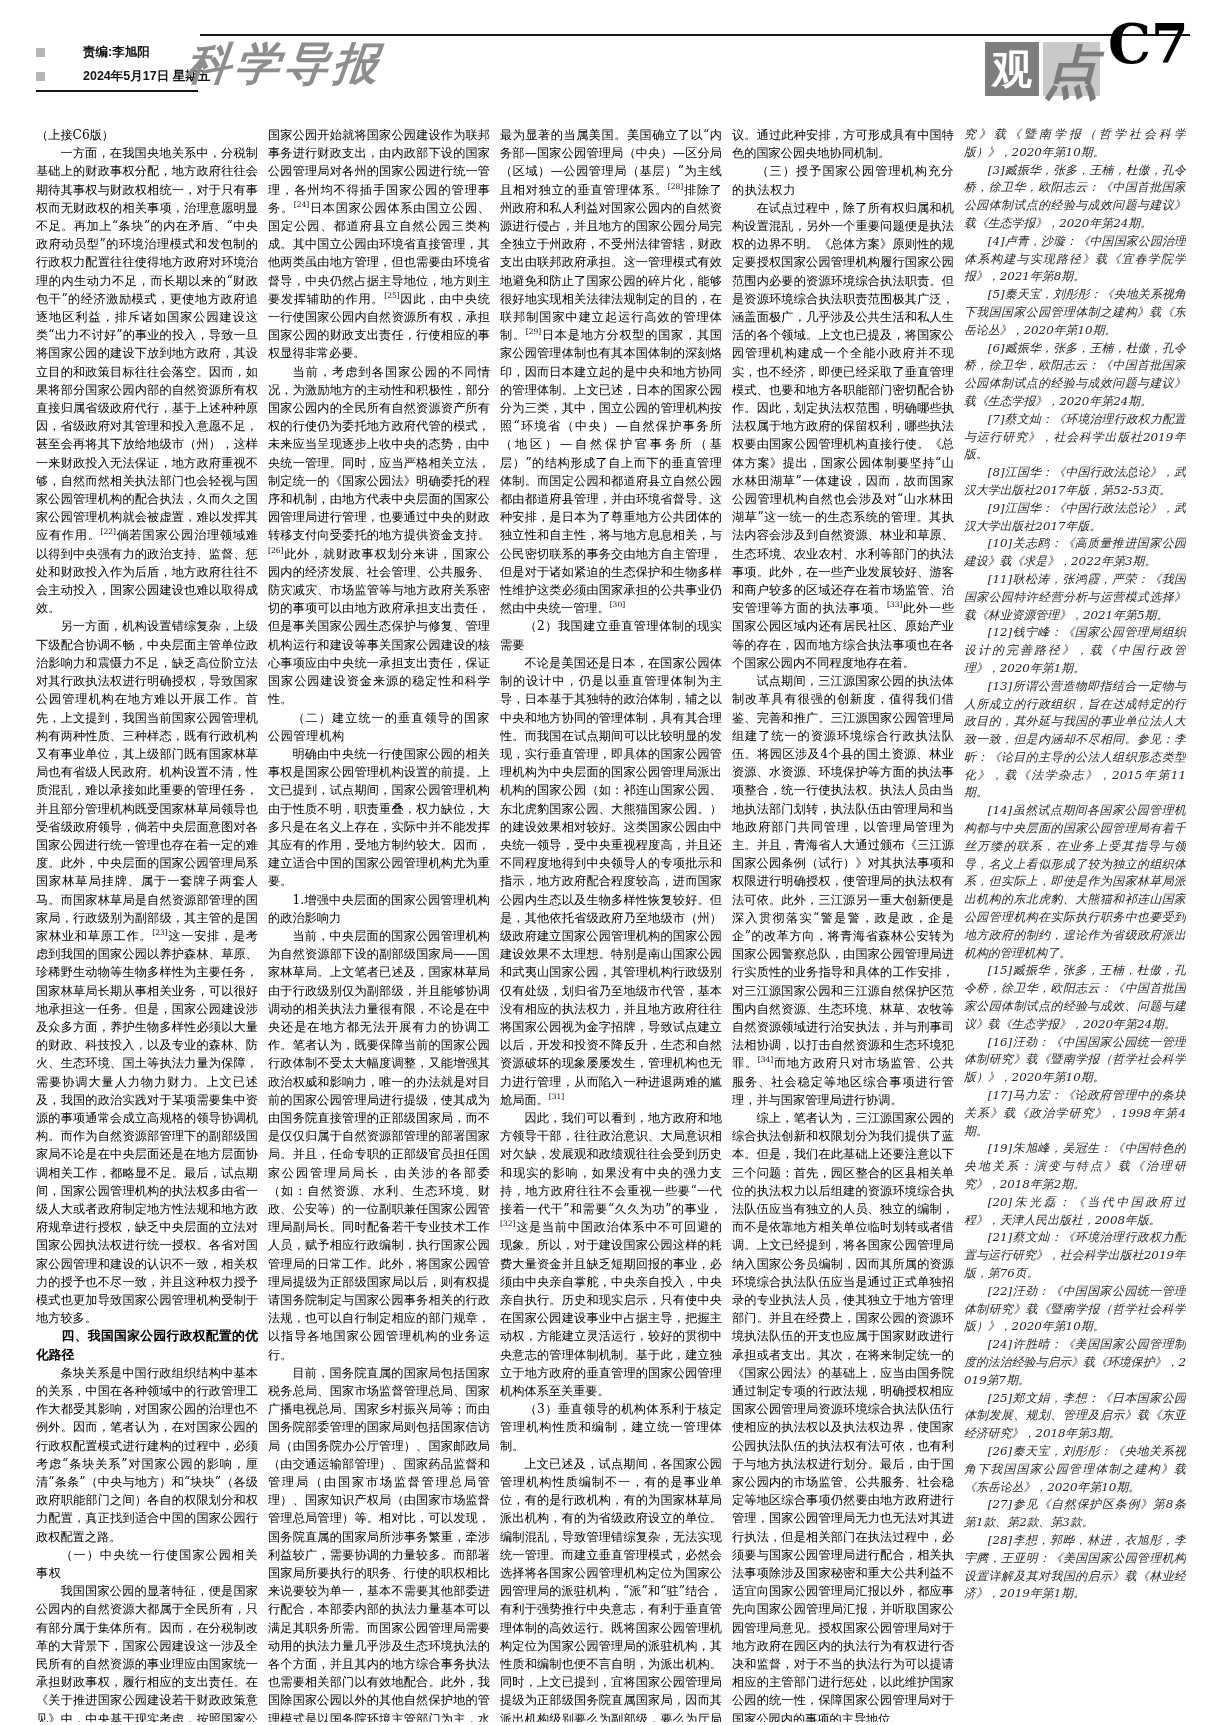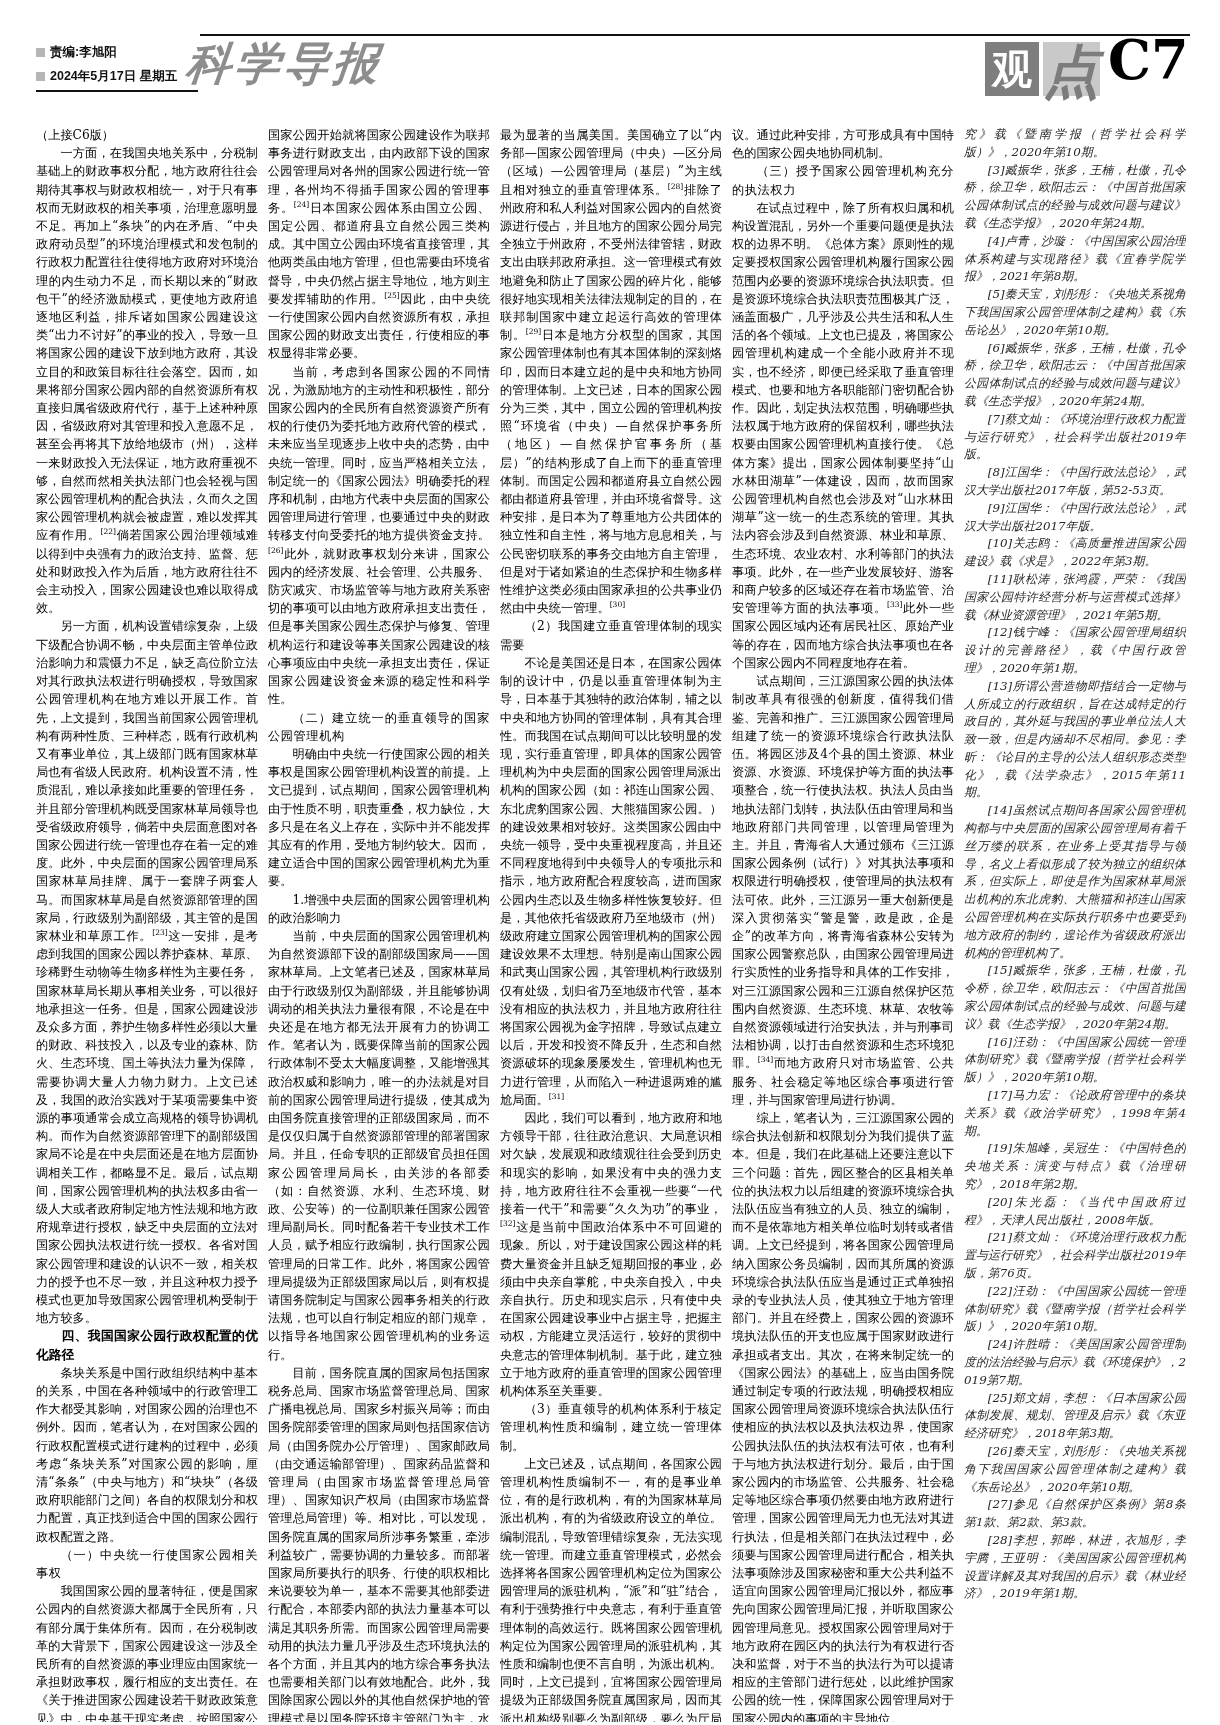--- a/index.html
+++ b/index.html
@@ -2,32 +2,32 @@
 <html><head>
 <meta charset="utf-8">
 <style>
   html,body{margin:0;padding:0;background:#e8e8e8;}
   .page{position:relative;width:1220px;height:1725px;background:#ffffff;overflow:hidden;
         font-family:"DejaVu Serif",serif;color:#1c1c1c;}
   
   .top-rule{position:absolute;left:200px;top:34px;width:990px;height:2px;background:#111;}
   .head-left{position:absolute;left:36px;top:44px;font-family:"Liberation Sans",sans-serif;
              font-weight:bold;font-size:12.5px;color:#111;}
-  .info-line{display:flex;align-items:center;margin-bottom:7px;white-space:nowrap;}
+  .info-line{display:flex;align-items:center;margin-bottom:7px;white-space:nowrap;gap:33px;}
   .sq{display:inline-block;width:9px;height:9px;background:#b5b5b5;margin-right:5px;}
   .left-rule{position:absolute;left:36px;top:90px;width:162px;height:2px;background:#111;}
   .masthead{position:absolute;left:186px;top:34px;font-family:"DejaVu Serif",serif;
             font-style:italic;font-weight:bold;font-size:45px;color:#8d8d8d;
             letter-spacing:4px;transform:skewX(-6deg);}
   .box-guan{position:absolute;left:985px;top:42px;width:54px;height:54px;background:#7e7e7e;
             color:#ffffff;font-size:40px;font-weight:bold;line-height:54px;text-align:center;}
   .box-dian{position:absolute;left:1043px;top:42px;width:57px;height:54px;background:#c9c9c9;
             color:#7c7c7c;font-size:56px;font-style:italic;font-weight:bold;line-height:58px;
             text-align:center;overflow:visible;}
-  .pageno{position:absolute;left:1108px;top:28px;font-family:"DejaVu Serif",serif;
+  .pageno{position:absolute;left:1108px;top:12px;font-family:"DejaVu Serif",serif;
           font-weight:bold;font-size:54px;color:#000;}
   
   .columns{position:absolute;left:36px;top:126px;width:1150px;height:1596px;
            display:flex;gap:10px;}
   .col{width:222px;height:100%;overflow:hidden;}
   p.blk{margin:0;font-size:12.2px;line-height:18.2px;text-align:justify;text-indent:2em;
         overflow-wrap:break-word;color:#000000;}
   p.cont,p.ref-cont{text-indent:0;}
   p.h-bold{font-family:"Liberation Sans",sans-serif;font-weight:bold;font-size:12.8px;}
   p.h-kai{font-weight:normal;letter-spacing:0.6px;}

